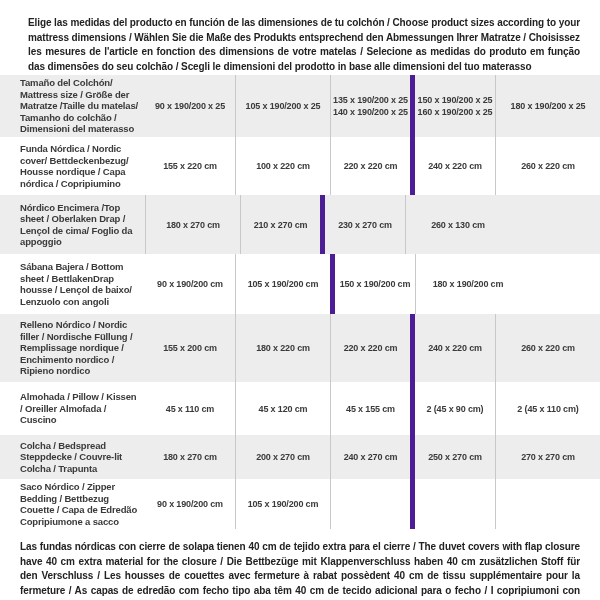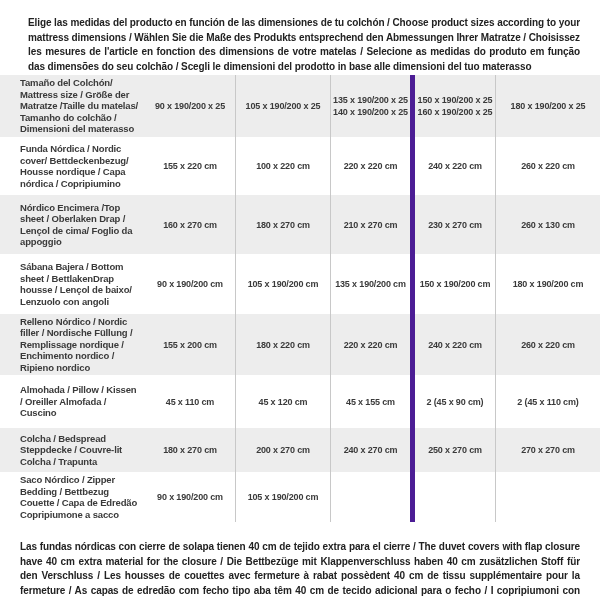--- a/index.html
+++ b/index.html
@@ -16,21 +16,21 @@
   }
   .size-table{
     position:absolute;left:0;top:75px;width:600px;
   }
   .row{display:flex;width:600px;}
   .row.shaded{background:#ededed;}
   .r1{height:62px;}
   .r2{height:58px;}
   .r3{height:59px;}
   .r4{height:60px;}
-  .r5{height:61px;}
+  .r5{height:68px;}
   .r6{height:53px;}
   .r7{height:44px;}
   .r8{height:50px;}
   .cell{
     display:flex;align-items:center;justify-content:center;
     font-size:9px;font-weight:700;letter-spacing:-0.15px;
     color:#3a3a3a;box-sizing:border-box;
   }
   .cell.label{
     width:145px;justify-content:flex-start;
@@ -74,32 +74,30 @@
       <div class="cell label">Funda Nórdica / Nordic cover/ Bettdeckenbezug/ Housse nordique / Capa nórdica / Copripiumino</div>
       <div class="cell val c1">155 x 220 cm</div>
       <div class="cell val c2">100 x 220 cm</div>
       <div class="cell val c3">220 x 220 cm</div>
       <div class="cell val c4">240 x 220 cm</div>
       <div class="cell val c5">260 x 220 cm</div>
     </div>
 
     <div class="row shaded r3">
       <div class="cell label">Nórdico Encimera /Top sheet / Oberlaken Drap / Lençol de cima/ Foglio da appoggio</div>
-      <div class="cell val c1">160 x 270 cm</div>
       <div class="cell val c2">180 x 270 cm</div>
       <div class="cell val c3">210 x 270 cm</div>
       <div class="cell val c4">230 x 270 cm</div>
       <div class="cell val c5">260 x 130 cm</div>
     </div>
 
     <div class="row r4">
       <div class="cell label">Sábana Bajera / Bottom sheet / BettlakenDrap housse / Lençol de baixo/ Lenzuolo con angoli</div>
       <div class="cell val c1">90 x 190/200 cm</div>
       <div class="cell val c2">105 x 190/200 cm</div>
-      <div class="cell val c3">135 x 190/200 cm</div>
       <div class="cell val c4">150 x 190/200 cm</div>
       <div class="cell val c5">180 x 190/200 cm</div>
     </div>
 
     <div class="row shaded r5">
       <div class="cell label">Relleno Nórdico / Nordic filler / Nordische Füllung / Remplissage nordique / Enchimento nordico / Ripieno nordico</div>
       <div class="cell val c1">155 x 200 cm</div>
       <div class="cell val c2">180 x 220 cm</div>
       <div class="cell val c3">220 x 220 cm</div>
       <div class="cell val c4">240 x 220 cm</div>

